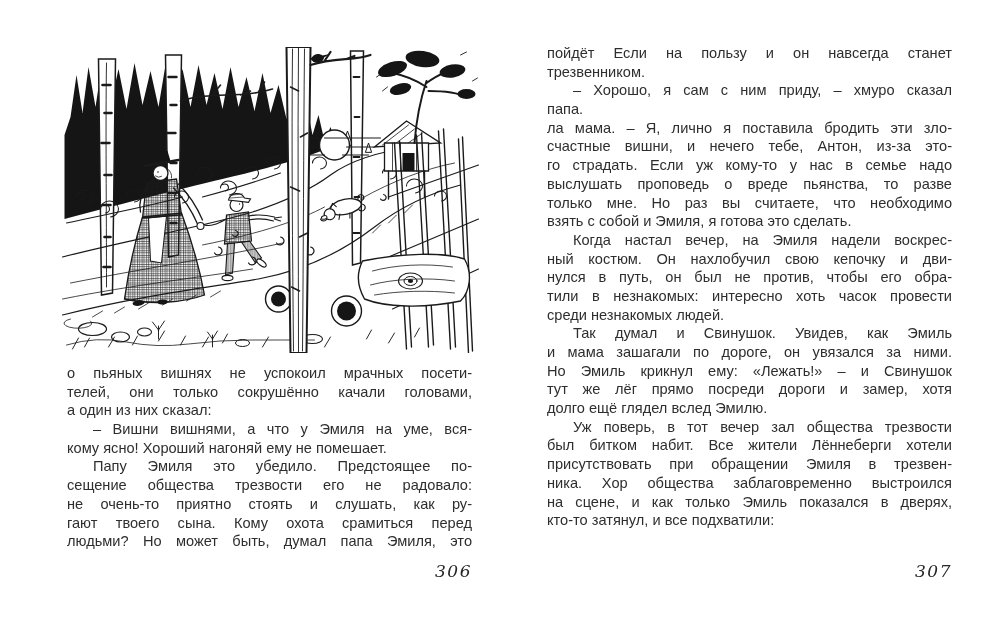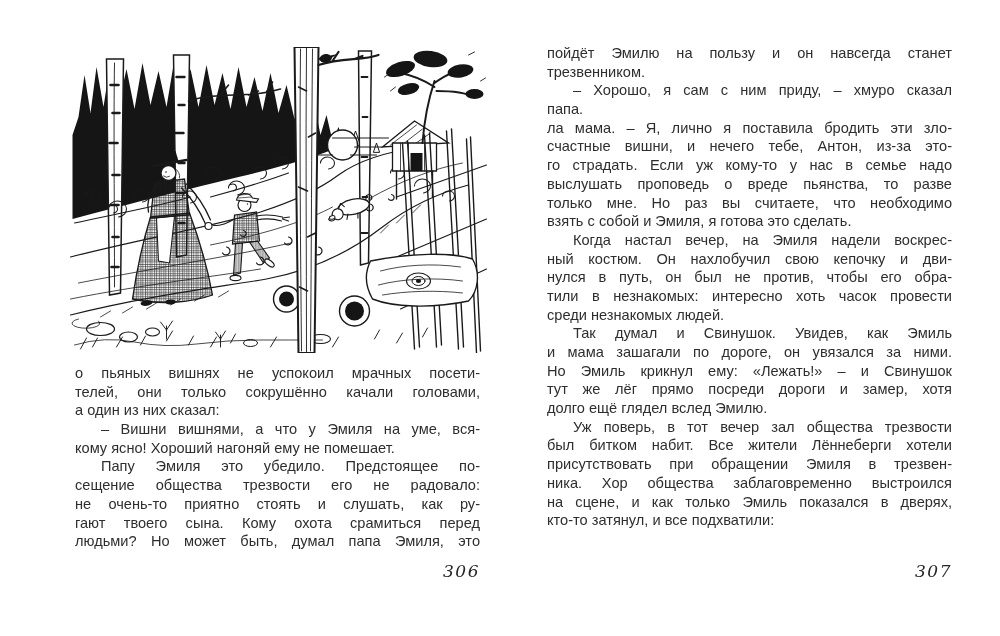--- a/index.html
+++ b/index.html
@@ -5,21 +5,21 @@
   html,body{margin:0;padding:0;background:#ffffff;}
   .spread{
     position:relative;
     width:1000px;height:636px;
     background:#ffffff;
     overflow:hidden;
     font-family:"Liberation Sans","DejaVu Sans",sans-serif;
     color:#2e2e2e;
   }
   .page{position:absolute;top:0;bottom:0;}
-  .page-left{left:8px;width:500px;}
+  .page-left{left:0;width:500px;}
   .page-right{left:500px;width:500px;}
 
   .illustration-wrap{
     position:absolute;left:62px;top:47px;width:417px;height:306px;
   }
   .illustration-wrap svg{width:100%;height:100%;display:block;}
 
   .text-col{
     position:absolute;
     width:405px;
@@ -239,21 +239,21 @@
         <div class="line">не очень-то приятно стоять и слушать, как ру-</div>
         <div class="line">гают твоего сына. Кому охота срамиться перед</div>
         <div class="line">людьми? Но может быть, думал папа Эмиля, это</div>
       </div>
 
     <div class="folio folio-left">306</div>
   </div>
 
   <div class="page page-right">
     <div class="text-col text-col-right">
-        <div class="line">пойдёт Эмилю на пользу и он навсегда станет</div>
+        <div class="line">пойдёт Если на пользу и он навсегда станет</div>
         <div class="line end">трезвенником.</div>
         <div class="line indent">– Хорошо, я сам с ним приду, – хмуро сказал</div>
         <div class="line end">папа.</div>
         <div class="line">ла мама. – Я, лично я поставила бродить эти зло-</div>
         <div class="line">счастные вишни, и нечего тебе, Антон, из-за это-</div>
         <div class="line">го страдать. Если уж кому-то у нас в семье надо</div>
         <div class="line">выслушать проповедь о вреде пьянства, то разве</div>
         <div class="line">только мне. Но раз вы считаете, что необходимо</div>
         <div class="line end">взять с собой и Эмиля, я готова это сделать.</div>
         <div class="line indent">Когда настал вечер, на Эмиля надели воскрес-</div>

